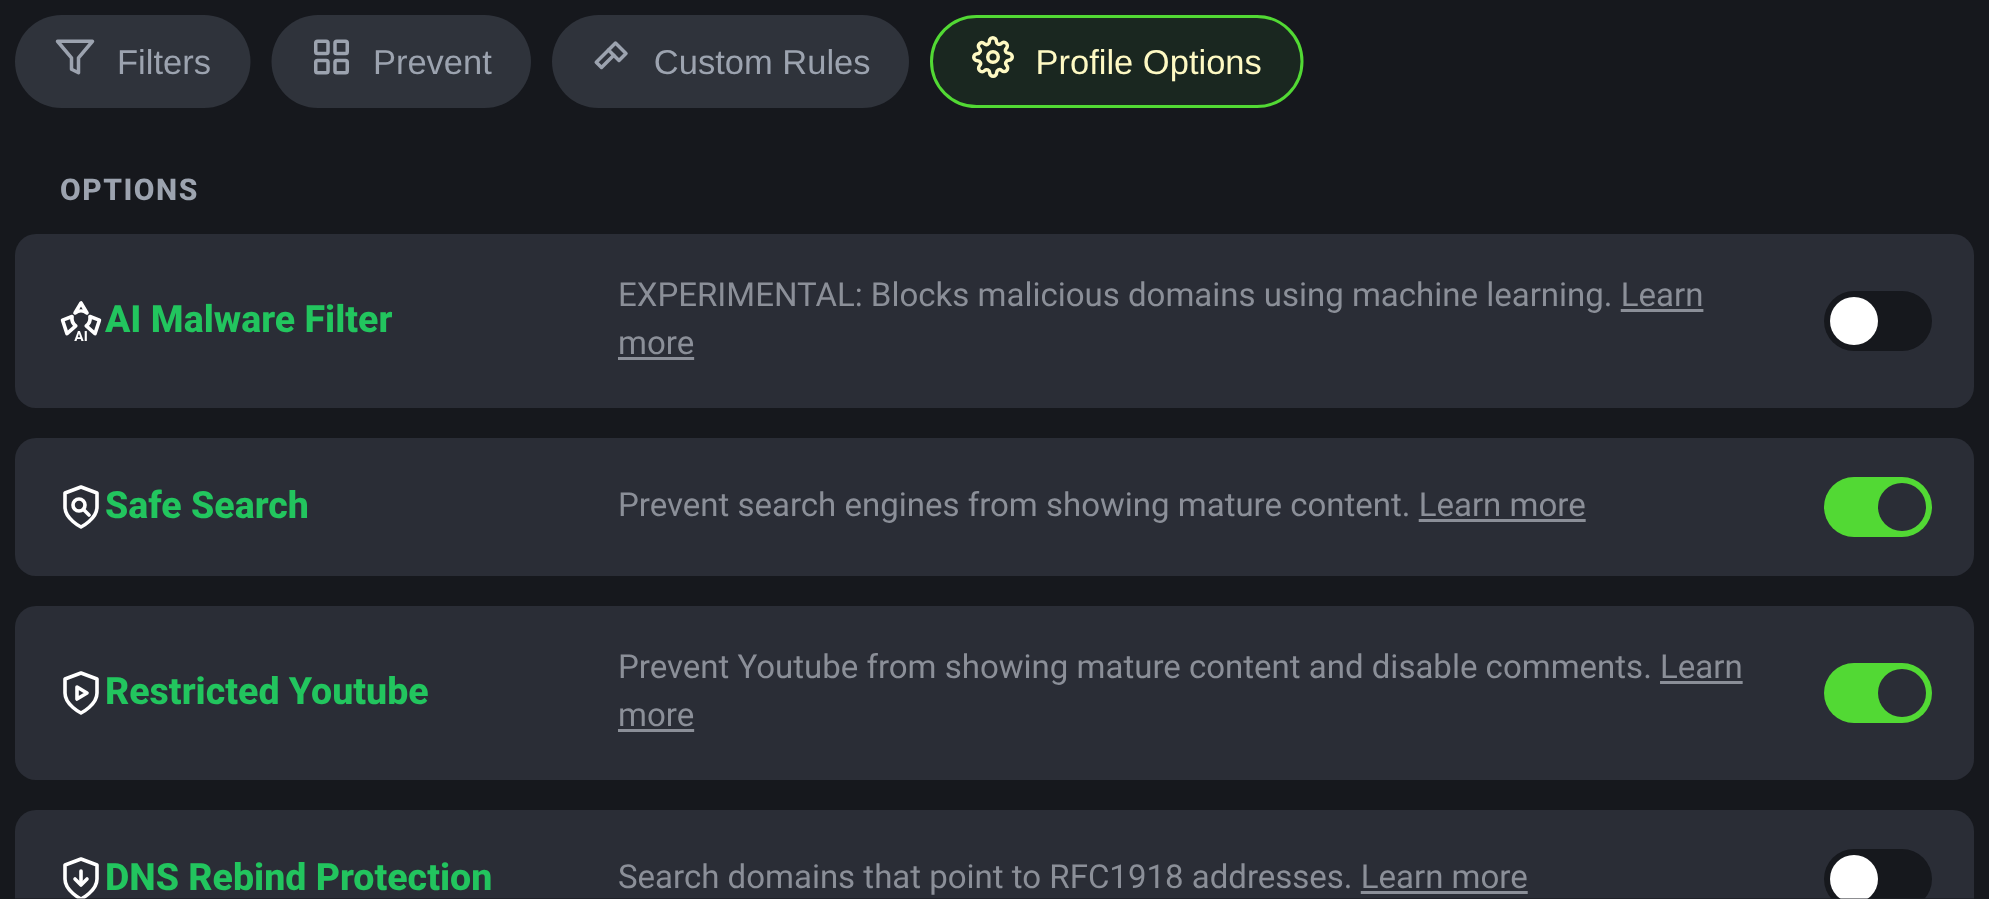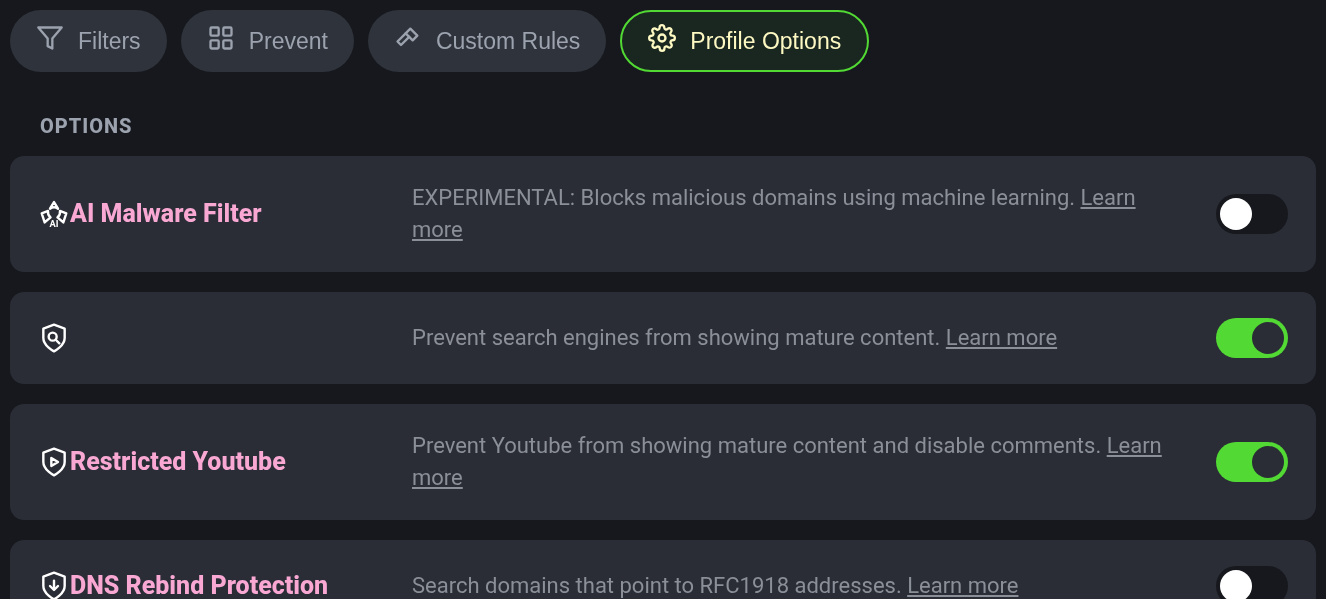--- a/index.html
+++ b/index.html
@@ -78,21 +78,21 @@
       color: #ffffff;
       display: flex;
       align-items: center;
       justify-content: center;
     }
     .option-icon svg {
       width: 32px;
       height: 32px;
     }
     .option-title {
-      color: #f9a8d4;
+      color: #22c55e;
       font-size: 25px;
       font-weight: 800;
     }
     .option-desc {
       color: #8b8f98;
       font-size: 22px;
       line-height: 1.45;
       flex: 1;
       padding-right: 20px;
     }
@@ -203,20 +203,21 @@
 
   <div class="option-card">
     <div class="option-title-wrap">
       <span class="option-icon">
         <svg viewBox="0 0 24 24" fill="none" stroke="currentColor" stroke-width="1.8" stroke-linecap="round" stroke-linejoin="round">
             <path d="M12 22s8-4 8-10V5l-8-3-8 3v7c0 6 8 10 8 10z"></path>
             <circle cx="11" cy="11" r="3"></circle>
             <line x1="13.5" y1="13.5" x2="16" y2="16"></line>
           </svg>
       </span>
+      <div class="option-title">Safe Search</div>
     </div>
     <div class="option-desc">
       <span>Prevent search engines from showing mature content. </span><a>Learn more</a>
     </div>
     <div class="toggle on">
       <div class="knob"></div>
     </div>
   </div>
 
   <div class="option-card">

